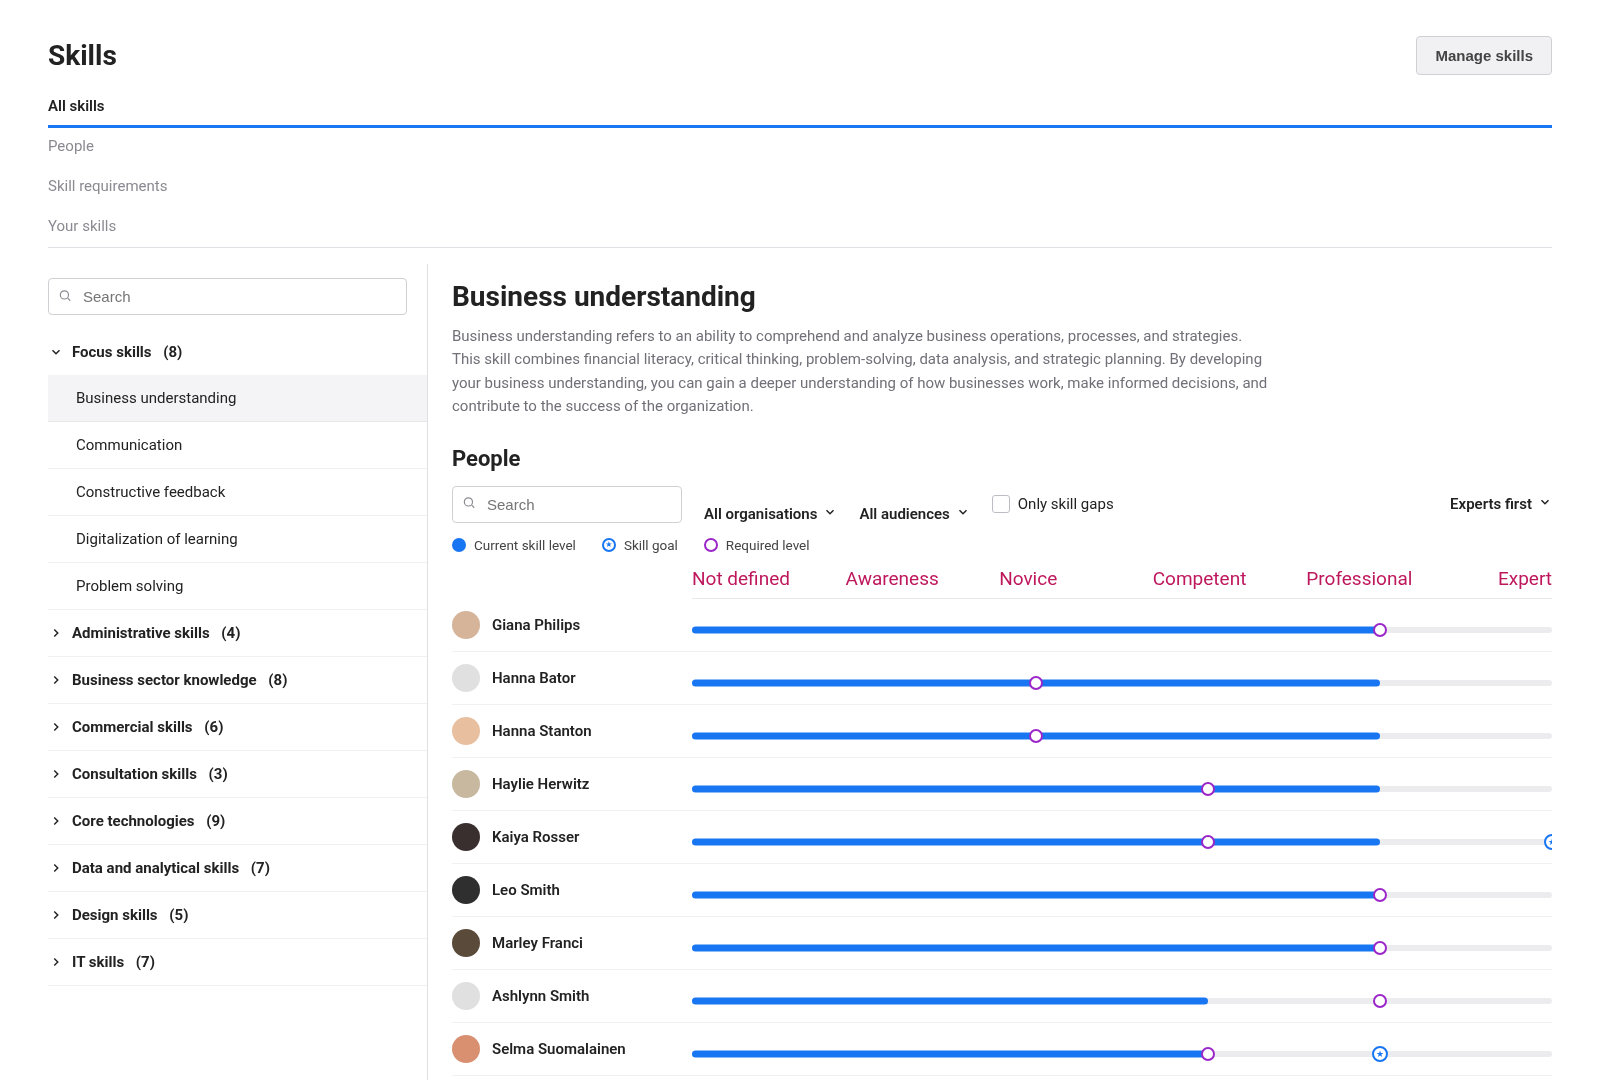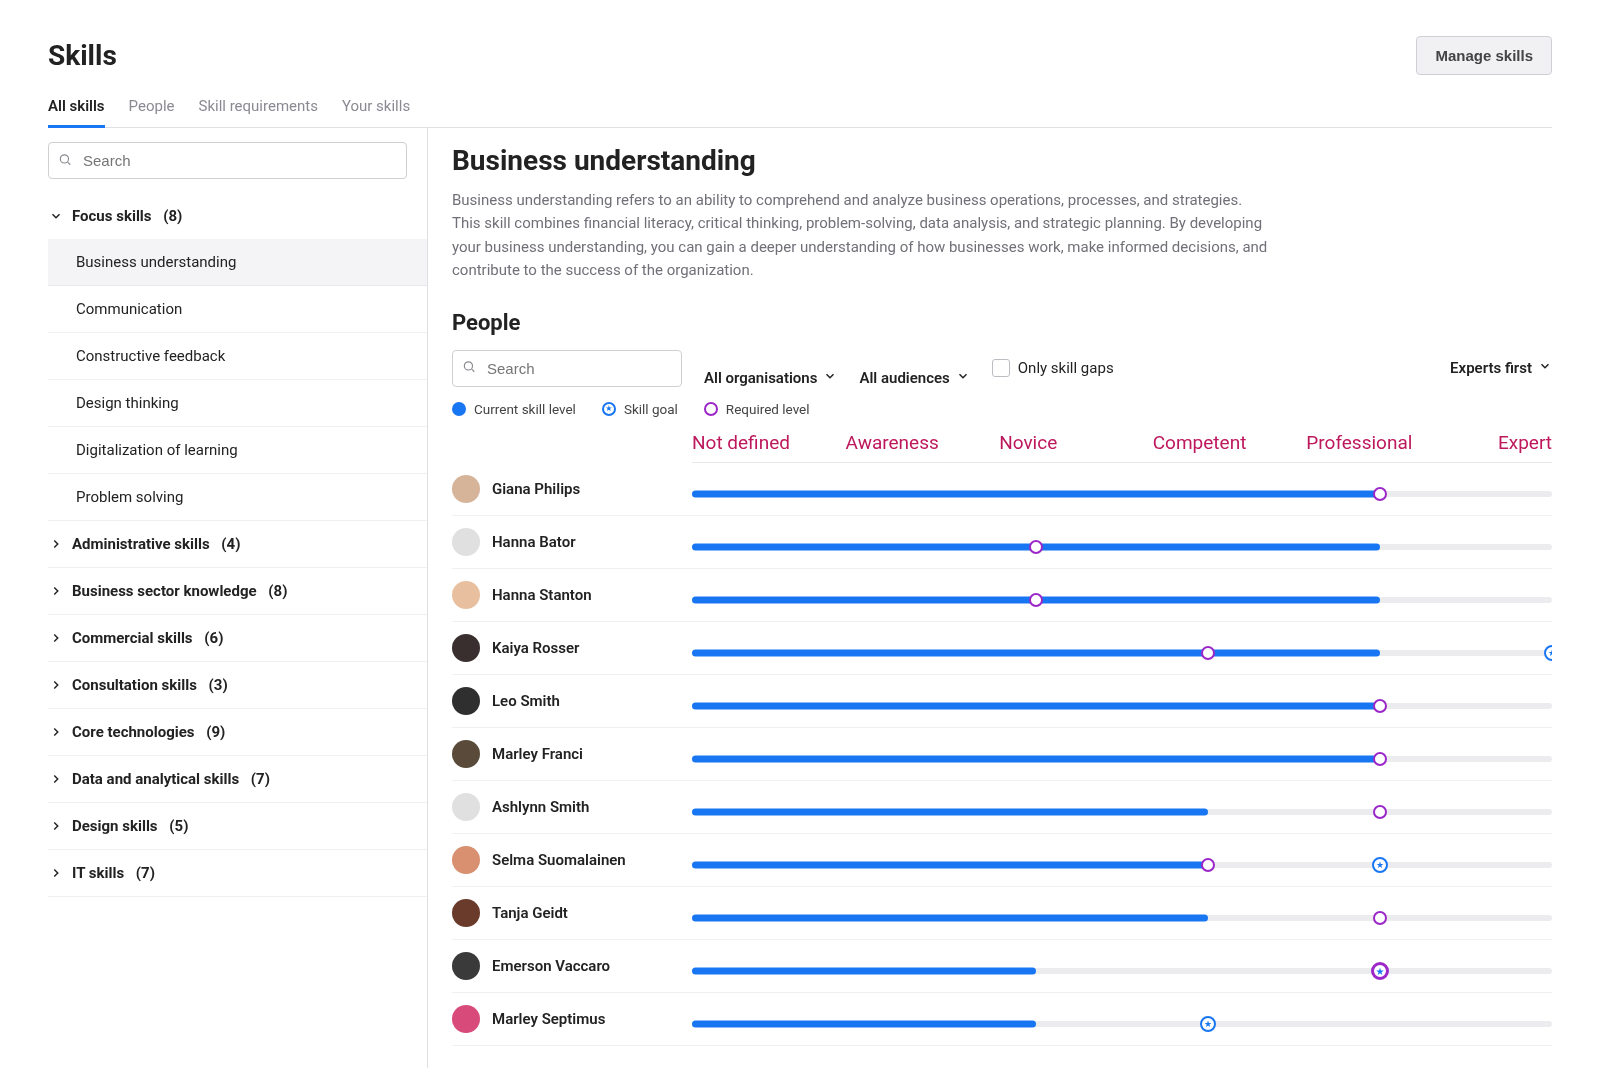--- a/index.html
+++ b/index.html
@@ -24,23 +24,23 @@
     border: 1px solid #d0d0d4;
     border-radius: 4px;
     padding: 10px 18px;
     font-size: 15px;
     font-weight: 600;
     color: #444;
     cursor: pointer;
   }
   .tabs {
     display: flex;
-    gap: 24px;
     border-bottom: 1px solid #e0e0e4;
-    margin-bottom: 0;
+    margin-bottom: 16px;
+    flex-direction: column;
   }
   .tab {
     padding: 10px 0 12px 0;
     font-size: 15px;
     color: #8a8a92;
     cursor: pointer;
     position: relative;
   }
   .tab.active {
     color: #222;
@@ -245,21 +245,20 @@
               <svg class="icon" viewBox="0 0 24 24" fill="none" stroke="currentColor" stroke-width="2.5">
                 <polyline points="6 9 12 15 18 9"></polyline>
               </svg>
             </span>
             <span>Focus skills</span>
             <span style="font-weight:700;">&nbsp;(8)</span>
           </div>
           <div class="skill-item selected">Business understanding</div>
           <div class="skill-item">Communication</div>
           <div class="skill-item">Constructive feedback</div>
-          <div class="skill-item">Design thinking</div>
           <div class="skill-item">Digitalization of learning</div>
           <div class="skill-item">Problem solving</div>
           <div class="category-header closed-cat">
             <span class="chev">
               <svg class="icon" viewBox="0 0 24 24" fill="none" stroke="currentColor" stroke-width="2.5">
                 <polyline points="9 6 15 12 9 18"></polyline>
               </svg>
             </span>
             <span>Administrative skills</span>
             <span style="font-weight:700;">&nbsp;(4)</span>
@@ -429,20 +428,31 @@
                 <div class="person-name">Hanna Stanton</div>
               </div>
               <div class="bar-wrap">
                 <div class="bar-track"></div>
                 <div class="bar-fill" style="width: 80%;"></div>
                 <div class="req-marker" style="left: 40%;"></div>
               </div>
             </div>
             <div class="person-row">
               <div class="person-info">
+                <div class="avatar" style="background: rgb(200, 184, 160);"></div>
+                <div class="person-name">Haylie Herwitz</div>
+              </div>
+              <div class="bar-wrap">
+                <div class="bar-track"></div>
+                <div class="bar-fill" style="width: 80%;"></div>
+                <div class="req-marker" style="left: 60%;"></div>
+              </div>
+            </div>
+            <div class="person-row">
+              <div class="person-info">
                 <div class="avatar" style="background: rgb(58, 47, 47);"></div>
                 <div class="person-name">Kaiya Rosser</div>
               </div>
               <div class="bar-wrap">
                 <div class="bar-track"></div>
                 <div class="bar-fill" style="width: 80%;"></div>
                 <div class="req-marker" style="left: 60%;"></div>
                 <div class="goal-marker" style="left: 100%;">★</div>
               </div>
             </div>

